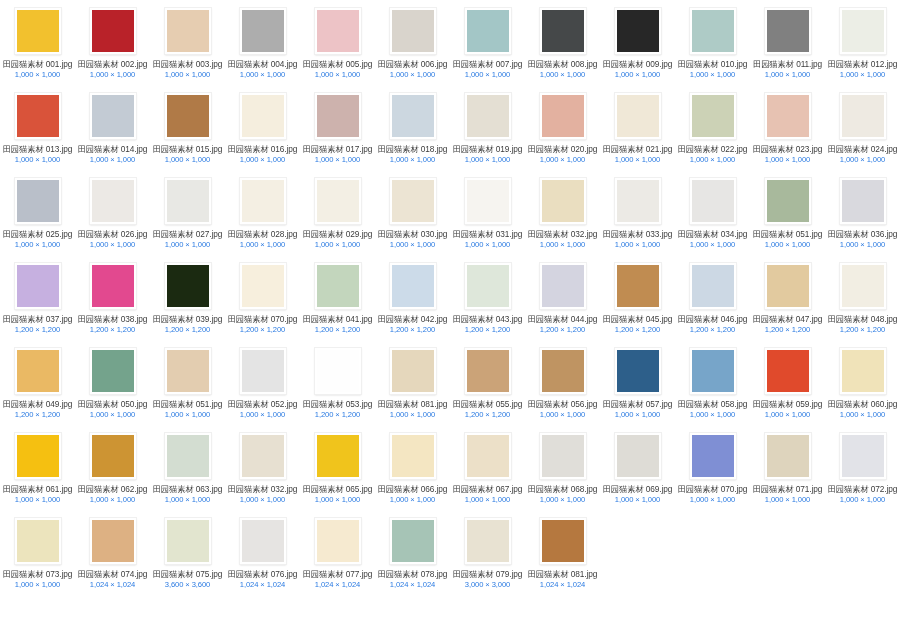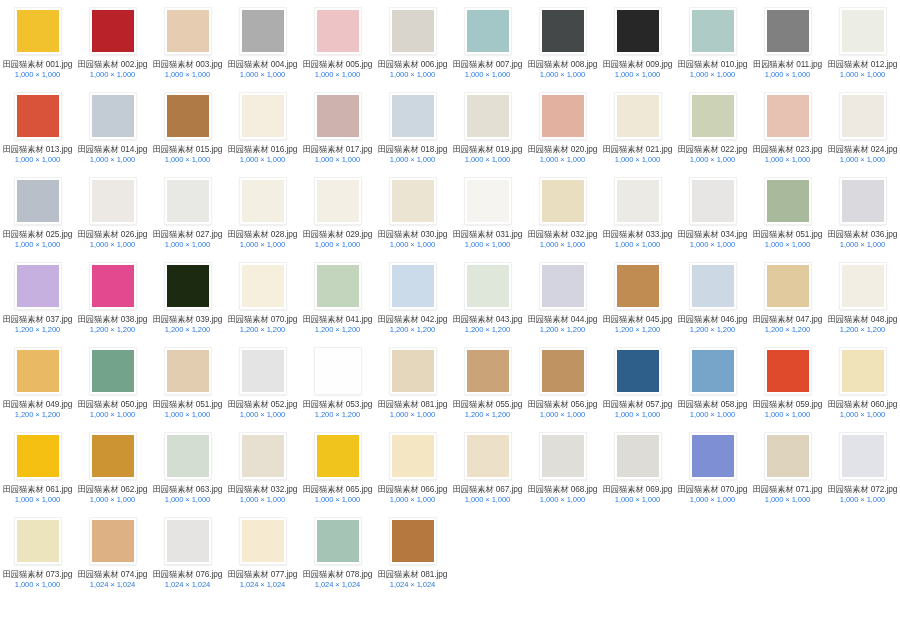--- a/index.html
+++ b/index.html
@@ -589,20 +589,27 @@
     </div>
     <div class="asset-cell">
       <div class="thumb-frame">
         <div class="thumb-swatch" style="background: rgb(221, 177, 131);"></div>
       </div>
       <div class="asset-name">田园猫素材 074.jpg</div>
       <div class="asset-dims">1,024 × 1,024</div>
     </div>
     <div class="asset-cell">
       <div class="thumb-frame">
+        <div class="thumb-swatch" style="background: rgb(226, 229, 207);"></div>
+      </div>
+      <div class="asset-name">田园猫素材 075.jpg</div>
+      <div class="asset-dims">3,600 × 3,600</div>
+    </div>
+    <div class="asset-cell">
+      <div class="thumb-frame">
         <div class="thumb-swatch" style="background: rgb(230, 228, 226);"></div>
       </div>
       <div class="asset-name">田园猫素材 076.jpg</div>
       <div class="asset-dims">1,024 × 1,024</div>
     </div>
     <div class="asset-cell">
       <div class="thumb-frame">
         <div class="thumb-swatch" style="background: rgb(246, 234, 208);"></div>
       </div>
       <div class="asset-name">田园猫素材 077.jpg</div>
@@ -610,18 +617,25 @@
     </div>
     <div class="asset-cell">
       <div class="thumb-frame">
         <div class="thumb-swatch" style="background: rgb(166, 196, 182);"></div>
       </div>
       <div class="asset-name">田园猫素材 078.jpg</div>
       <div class="asset-dims">1,024 × 1,024</div>
     </div>
     <div class="asset-cell">
       <div class="thumb-frame">
+        <div class="thumb-swatch" style="background: rgb(232, 226, 210);"></div>
+      </div>
+      <div class="asset-name">田园猫素材 079.jpg</div>
+      <div class="asset-dims">3,000 × 3,000</div>
+    </div>
+    <div class="asset-cell">
+      <div class="thumb-frame">
         <div class="thumb-swatch" style="background: rgb(181, 120, 63);"></div>
       </div>
       <div class="asset-name">田园猫素材 081.jpg</div>
       <div class="asset-dims">1,024 × 1,024</div>
     </div>
   </div>
 
 </body></html>

